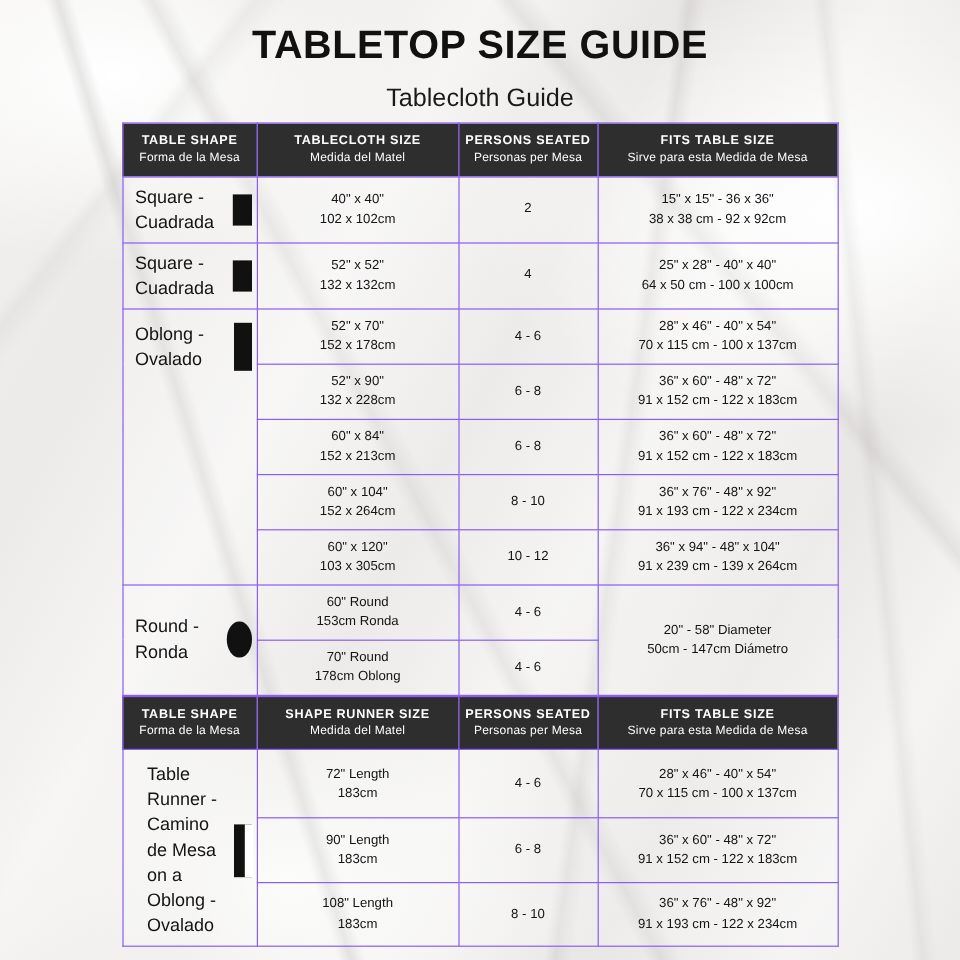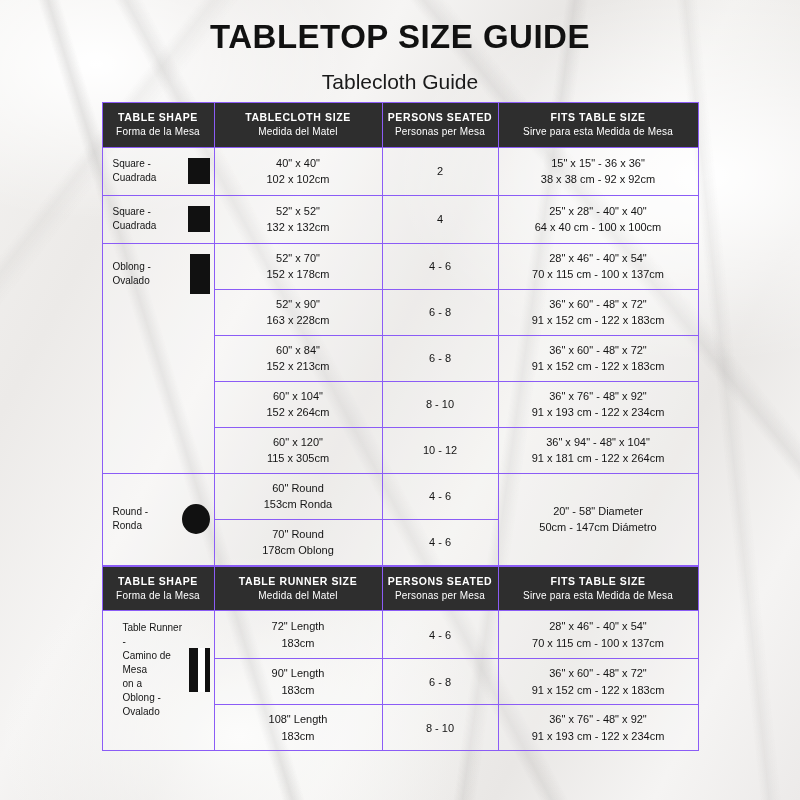--- a/index.html
+++ b/index.html
@@ -87,21 +87,21 @@
   td {
     font-size: 11px;
     color: #141414;
     text-align: center;
     line-height: 1.5;
     padding: 6px 4px;
   }
   td.shape {
     text-align: left;
     padding-left: 10px;
-    font-size: 10px;
+    font-size: 15px;
     position: relative;
   }
   .shape-inner {
     display: flex;
     align-items: center;
     justify-content: space-between;
     gap: 6px;
   }
   .shape-label { line-height: 1.4; }
   .glyph-square {
@@ -201,21 +201,21 @@
             <span class="glyph-square"></span>
           </span>
         </td>
         <td class="cell-2line">
           <span>52" x 52"</span>
           <span class="l2">132 x 132cm</span>
         </td>
         <td>4</td>
         <td class="cell-2line">
           <span>25" x 28" - 40" x 40"</span>
-          <span class="l2">64 x 40 cm - 100 x 100cm</span>
+          <span class="l2">64 x 50 cm - 100 x 100cm</span>
         </td>
       </tr>
 
       <tr style="height:46px;">
         <td class="shape" rowspan="5" style="vertical-align:top; padding-top:10px;">
           <span class="shape-inner">
             <span class="shape-label">Oblong - Ovalado</span>
             <span class="glyph-oblong"></span>
           </span>
         </td>
@@ -225,21 +225,21 @@
         </td>
         <td>4 - 6</td>
         <td class="cell-2line">
           <span>28" x 46" - 40" x 54"</span>
           <span class="l2">70 x 115 cm - 100 x 137cm</span>
         </td>
       </tr>
       <tr style="height:46px;">
         <td class="cell-2line">
           <span>52" x 90"</span>
-          <span class="l2">163 x 228cm</span>
+          <span class="l2">132 x 228cm</span>
         </td>
         <td>6 - 8</td>
         <td class="cell-2line">
           <span>36" x 60" - 48" x 72"</span>
           <span class="l2">91 x 152 cm - 122 x 183cm</span>
         </td>
       </tr>
       <tr style="height:46px;">
         <td class="cell-2line">
           <span>60" x 84"</span>
@@ -258,26 +258,26 @@
         </td>
         <td>8 - 10</td>
         <td class="cell-2line">
           <span>36" x 76" - 48" x 92"</span>
           <span class="l2">91 x 193 cm - 122 x 234cm</span>
         </td>
       </tr>
       <tr style="height:46px;">
         <td class="cell-2line">
           <span>60" x 120"</span>
-          <span class="l2">115 x 305cm</span>
+          <span class="l2">103 x 305cm</span>
         </td>
         <td>10 - 12</td>
         <td class="cell-2line">
           <span>36" x 94" - 48" x 104"</span>
-          <span class="l2">91 x 181 cm - 122 x 264cm</span>
+          <span class="l2">91 x 239 cm - 139 x 264cm</span>
         </td>
       </tr>
 
       <tr style="height:46px;">
         <td class="shape" rowspan="2">
           <span class="shape-inner">
             <span class="shape-label">Round - Ronda</span>
             <span class="glyph-circle"></span>
           </span>
         </td>
@@ -309,21 +309,21 @@
       <col style="width:116px;">
       <col style="width:200px;">
     </colgroup>
     <thead>
       <tr>
         <th>
           <span>TABLE SHAPE</span>
           <span class="sub">Forma de la Mesa</span>
         </th>
         <th>
-          <span>TABLE RUNNER SIZE</span>
+          <span>SHAPE RUNNER SIZE</span>
           <span class="sub">Medida del Matel</span>
         </th>
         <th>
           <span>PERSONS SEATED</span>
           <span class="sub">Personas per Mesa</span>
         </th>
         <th>
           <span>FITS TABLE SIZE</span>
           <span class="sub">Sirve para esta Medida de Mesa</span>
         </th>

